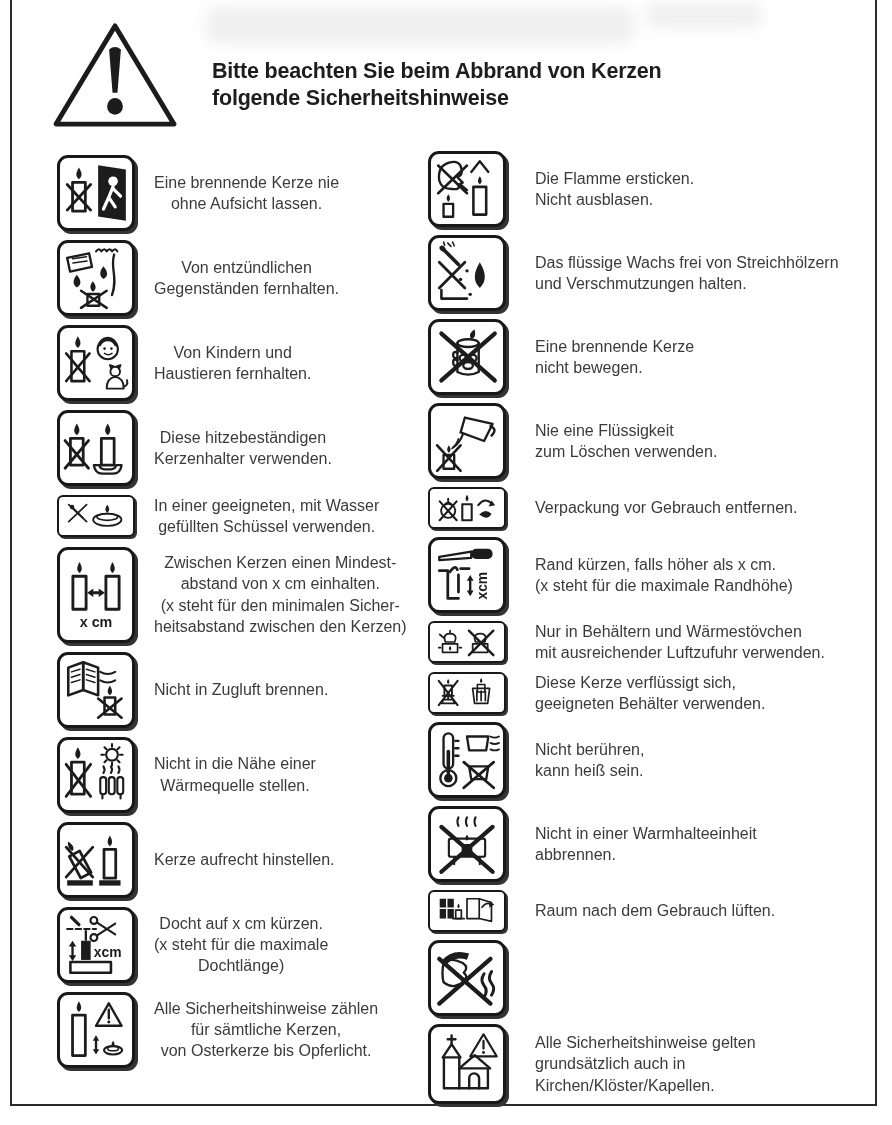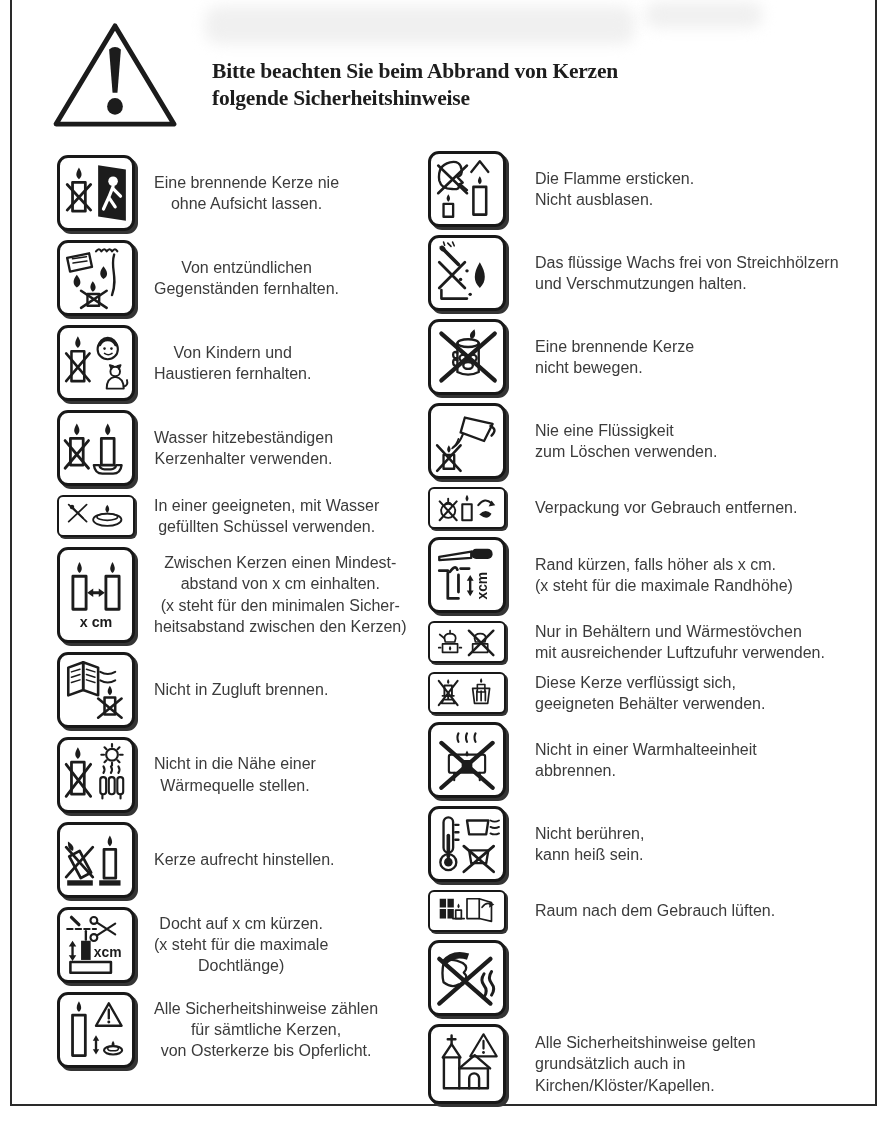--- a/index.html
+++ b/index.html
@@ -3,21 +3,21 @@
 <meta charset="utf-8">
 <style>
   html,body{margin:0;padding:0;background:#fff;}
   .screen{position:relative;width:892px;height:1125px;background:#ffffff;overflow:hidden;
           font-family:"Liberation Sans",sans-serif;color:#3b3b3b;}
   .frame{position:absolute;left:10px;top:-4px;width:863px;height:1108px;
          border:2px solid #2a2a2a;border-top:none;pointer-events:none;}
   .smudge{position:absolute;background:#f0f0f0;filter:blur(7px);border-radius:14px;}
   .s1{left:205px;top:6px;width:430px;height:38px;}
   .s2{left:645px;top:2px;width:118px;height:26px;}
-  .header{position:absolute;left:50px;top:20px;display:flex;align-items:flex-start;font-family:Liberation Serif, serif;}
+  .header{position:absolute;left:50px;top:20px;display:flex;align-items:flex-start;}
   .warn-svg{width:130px;height:110px;flex:none;}
   .title{margin:38px 0 0 32px;font-size:21.5px;font-weight:bold;color:#1d1d1d;line-height:1.24;letter-spacing:-0.2px;}
   .title span{display:block;}
   .col{position:absolute;}
   .col-left{left:57px;top:155px;width:392px;text-align:center;}
   .col-right{left:428px;top:151px;width:452px;}
   .item{display:flex;align-items:center;}
   .col-left .item{margin-bottom:9px;}
   .col-right .item{margin-bottom:8px;}
   .icon-box{width:78px;flex:0 0 78px;height:76px;border:3px solid #181818;border-radius:11px;
@@ -118,21 +118,21 @@
       <div class="icon-box">
         <svg class="pict" viewBox="0 0 60 60" stroke-width="2.6">
           <path class="fd" d="M12 7 C9 12 8.5 15 12 18 C15.5 15 15 12 12 7 Z"></path>
           <rect x="6" y="21" width="12" height="25" class="ln"></rect>
           <path class="ln" d="M1 23 L23 49 M23 23 L1 49"></path>
           <path class="fd" d="M41 7 C38 12 37.5 15 41 18 C44.5 15 44 12 41 7 Z"></path>
           <rect x="35" y="21" width="12" height="25" class="ln"></rect>
           <path class="ln" d="M28 46 q1 8 8 8 h10 q7 0 8 -8 h-5 q-1 4 -5 4 h-6 q-4 0 -5 -4 Z" stroke-width="2.2"></path>
         </svg>
       </div>
-      <p class="item-text">Wasser hitzebeständigen
+      <p class="item-text">Diese hitzebeständigen
 Kerzenhalter verwenden.</p>
     </div>
 
     <div class="item">
       <div class="icon-box wide">
         <svg class="pict" viewBox="0 0 64 34" stroke-width="2">
           <path class="ln" d="M7 8 L18 19"></path>
           <circle cx="6.5" cy="7.5" r="2.4" class="fd"></circle>
           <path class="ln" stroke-width="1.8" d="M3 5 L22 23 M22 5 L3 23"></path>
           <path class="fd" d="M44 5 c-2.5 3.5 -2.8 6 0 8.5 c2.8 -2.5 2.5 -5 0 -8.5 Z"></path>
@@ -410,53 +410,53 @@
           <rect x="43" y="8" width="8" height="8" class="ln" stroke-width="1.7"></rect>
           <path class="ln" d="M38 12 h18 l-2 16 h-14 Z M42.5 15 v10 M47 15 v10 M51.5 15 v10" stroke-width="1.8"></path>
         </svg>
       </div>
       <p class="item-text">Diese Kerze verflüssigt sich,
 geeigneten Behälter verwenden.</p>
     </div>
 
     <div class="item">
       <div class="icon-box">
-        <svg class="pict" viewBox="0 0 60 60" stroke-width="2">
-          <g class="ln">
-            <path d="M22 5 q-2 4 0 8 M30 5 q-2 4 0 8 M38 5 q-2 4 0 8"></path>
-            <rect x="13" y="25" width="34" height="17" rx="2"></rect>
-            <path d="M18 42 v7 M42 42 v7"></path>
-          </g>
-          <rect x="25" y="30" width="10" height="12" class="fd"></rect>
-          <path class="fd" d="M30 21 c-1.8 2.6 -2 4.4 0 6 c2 -1.6 1.8 -3.4 0 -6 Z"></path>
-          <path class="ln" stroke-width="4" d="M6 14 L54 56 M54 14 L6 56"></path>
-        </svg>
-      </div>
-      <p class="item-text">Nicht in einer Warmhalteeinheit
-abbrennen.</p>
-    </div>
-
-    <div class="item">
-      <div class="icon-box">
         <svg class="pict" viewBox="0 0 60 60" stroke-width="2.2">
           <g class="ln">
             <rect x="8" y="5" width="9" height="33" rx="4.5"></rect>
             <path d="M19 12 h3 M19 19 h3 M19 26 h3"></path>
             <circle cx="12.5" cy="47" r="7.5"></circle>
           </g>
           <circle cx="12.5" cy="47" r="4" class="fd"></circle>
           <path class="ln" stroke-width="3.4" d="M12.5 22 V42"></path>
           <path class="ln" d="M30 8 h20 l-2 13 h-16 Z"></path>
           <path class="ln" stroke-width="1.7" d="M52 8 q4 2 8 0 M52 14 q4 2 8 0 M52 20 q4 2 8 0"></path>
           <path class="ln" d="M32 36 h18 l-2 12 h-14 Z"></path>
           <path class="ln" d="M27 32 L55 56 M55 32 L27 56" stroke-width="2.6"></path>
         </svg>
       </div>
       <p class="item-text">Nicht berühren,
 kann heiß sein.</p>
+    </div>
+
+    <div class="item">
+      <div class="icon-box">
+        <svg class="pict" viewBox="0 0 60 60" stroke-width="2">
+          <g class="ln">
+            <path d="M22 5 q-2 4 0 8 M30 5 q-2 4 0 8 M38 5 q-2 4 0 8"></path>
+            <rect x="13" y="25" width="34" height="17" rx="2"></rect>
+            <path d="M18 42 v7 M42 42 v7"></path>
+          </g>
+          <rect x="25" y="30" width="10" height="12" class="fd"></rect>
+          <path class="fd" d="M30 21 c-1.8 2.6 -2 4.4 0 6 c2 -1.6 1.8 -3.4 0 -6 Z"></path>
+          <path class="ln" stroke-width="4" d="M6 14 L54 56 M54 14 L6 56"></path>
+        </svg>
+      </div>
+      <p class="item-text">Nicht in einer Warmhalteeinheit
+abbrennen.</p>
     </div>
 
     <div class="item">
       <div class="icon-box wide">
         <svg class="pict" viewBox="0 0 64 34" stroke-width="1.8">
           <rect x="3" y="4" width="15" height="21" class="fd"></rect>
           <path d="M10.5 4 V25 M3 14 H18" stroke="#fff" stroke-width="1.5" fill="none"></path>
           <path class="fd" d="M23 9 c-1.5 2.2 -1.7 3.6 0 5 c1.7 -1.4 1.5 -2.8 0 -5 Z"></path>
           <rect x="20" y="16" width="6" height="9" class="ln"></rect>
           <path class="ln" d="M17 25 h12"></path>

